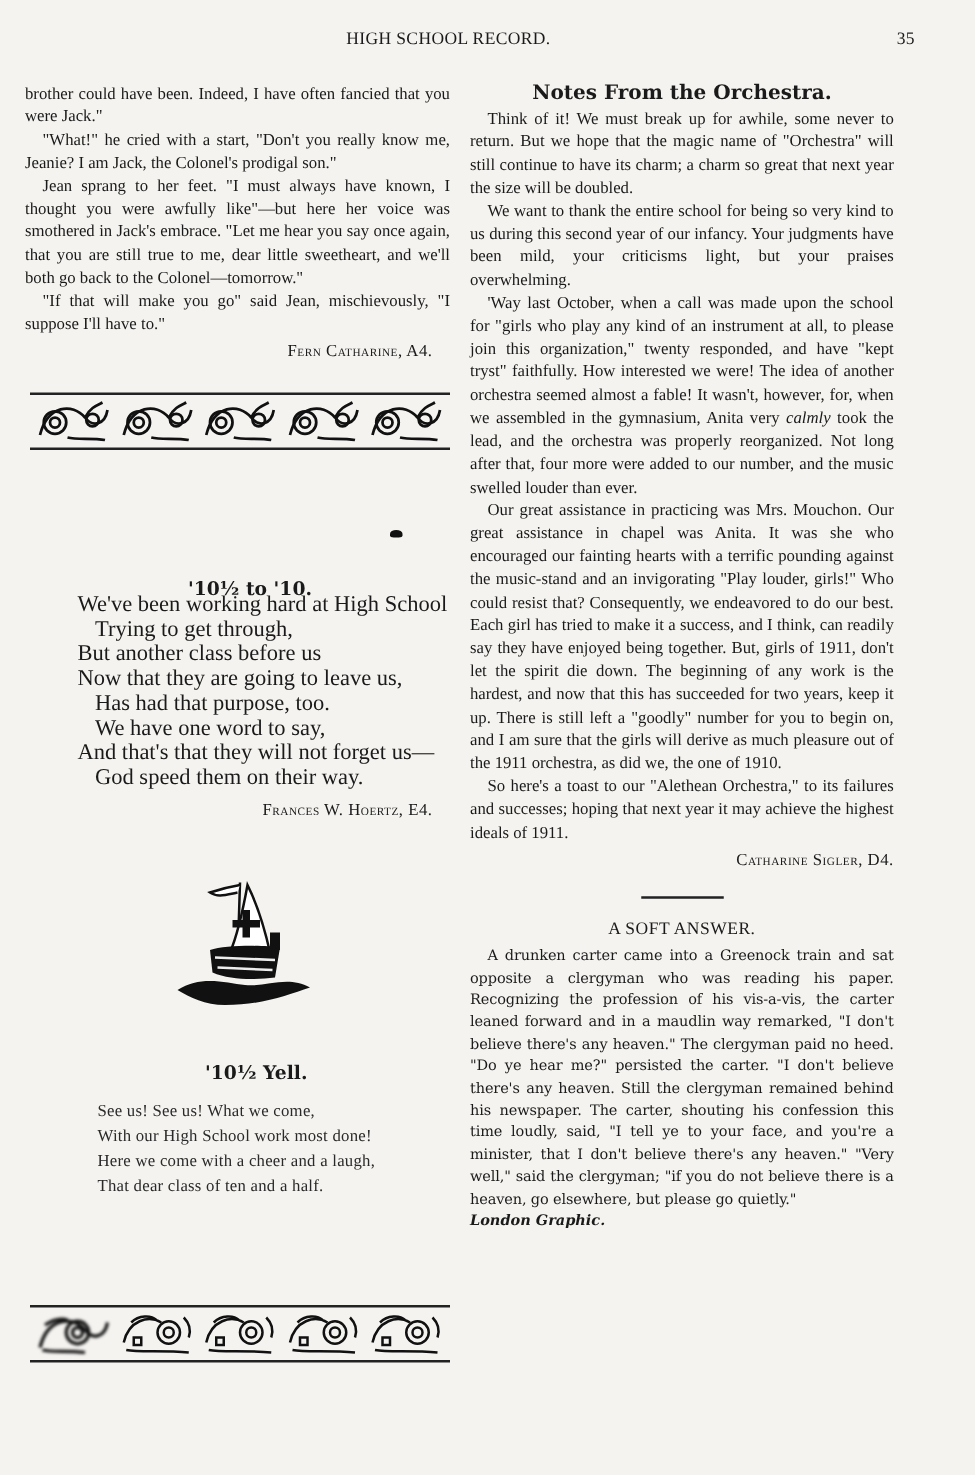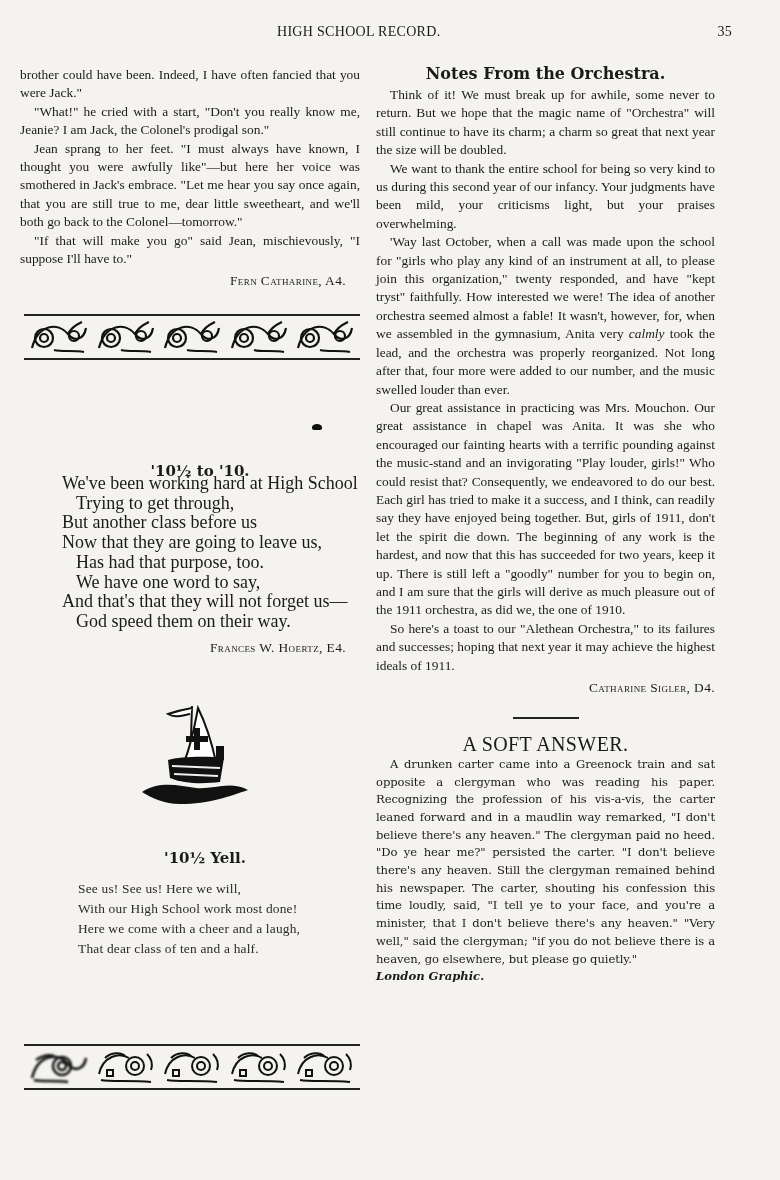--- a/index.html
+++ b/index.html
@@ -42,21 +42,21 @@
 
   .yell { position:absolute; font-family:"Liberation Serif",serif; font-size:13.4px; line-height:20px; color:#2a2a2a; letter-spacing:0.2px; }
 
   .ship { position:absolute; left:140px; top:700px; width:110px; height:110px; }
 
   .article-title {
     font-family:"DejaVu Serif",serif; font-weight:bold; font-size:16px; text-align:center;
     position:absolute; left:376px; top:64px; width:339px;
   }
   .rule { width:66px; height:2px; background:#222; margin:20px auto 16px auto; }
-  .soft-title { text-align:center; font-size:20px; letter-spacing:0.4px; margin-bottom:2px; }
+  .soft-title { text-align:center; font-size:14px; letter-spacing:0.4px; margin-bottom:2px; }
   .soft p.para { font-family:"DejaVu Serif",serif; font-size:11.6px; line-height:17.7px; letter-spacing:-0.1px; }
   .soft .credit { font-family:"DejaVu Serif",serif; font-style:italic; font-weight:bold; font-size:11.6px; line-height:17.7px; }
   em { font-style:italic; }
   .speck { position:absolute; left:312px; top:424px; width:10px; height:6px; background:#111; border-radius:50% 50% 30% 30%; }
 </style>
 </head>
 <body>
 
 <div class="page">
 
@@ -149,21 +149,21 @@
     <path d="M58 8 C54 30, 50 48, 44 62 L76 62 C72 44, 66 24, 58 8 Z" fill="#fff" stroke="#111" stroke-width="2"></path>
     <path d="M54 28 h6 v8 h8 v6 h-8 v8 h-6 v-8 h-8 v-6 h8 Z" fill="#111"></path>
     <path d="M28 60 C40 56, 70 56, 84 58 L80 82 C64 84, 44 84, 30 78 Z" fill="#111"></path>
     <path d="M32 66 L80 68 M34 74 L78 76" stroke="#eee" stroke-width="2"></path>
     <path d="M76 46 h8 v14 h-8 Z" fill="#111"></path>
     <path d="M2 92 C20 80, 40 86, 56 88 C72 90, 90 80, 108 90 C90 96, 70 104, 40 104 C24 104, 12 98, 2 92 Z" fill="#111"></path>
   </svg>
 
   <div class="poem-title" style="left:100px; top:849px; width:210px;">'10½ Yell.</div>
   <div class="yell" style="left:78px; top:879px; width:300px;">
-    <div>See us! See us! Here we will,</div>
+    <div>See us! See us! What we come,</div>
     <div>With our High School work most done!</div>
     <div>Here we come with a cheer and a laugh,</div>
     <div>That dear class of ten and a half.</div>
   </div>
 
   <div class="ornament" style="top:1044px;">
     <svg class="tile" style="filter:blur(1.2px);" viewBox="0 0 62 38">
         <g fill="none" stroke="#111" stroke-width="2.6">
           <circle cx="34" cy="18" r="9"></circle>
           <circle cx="34" cy="18" r="4"></circle>

